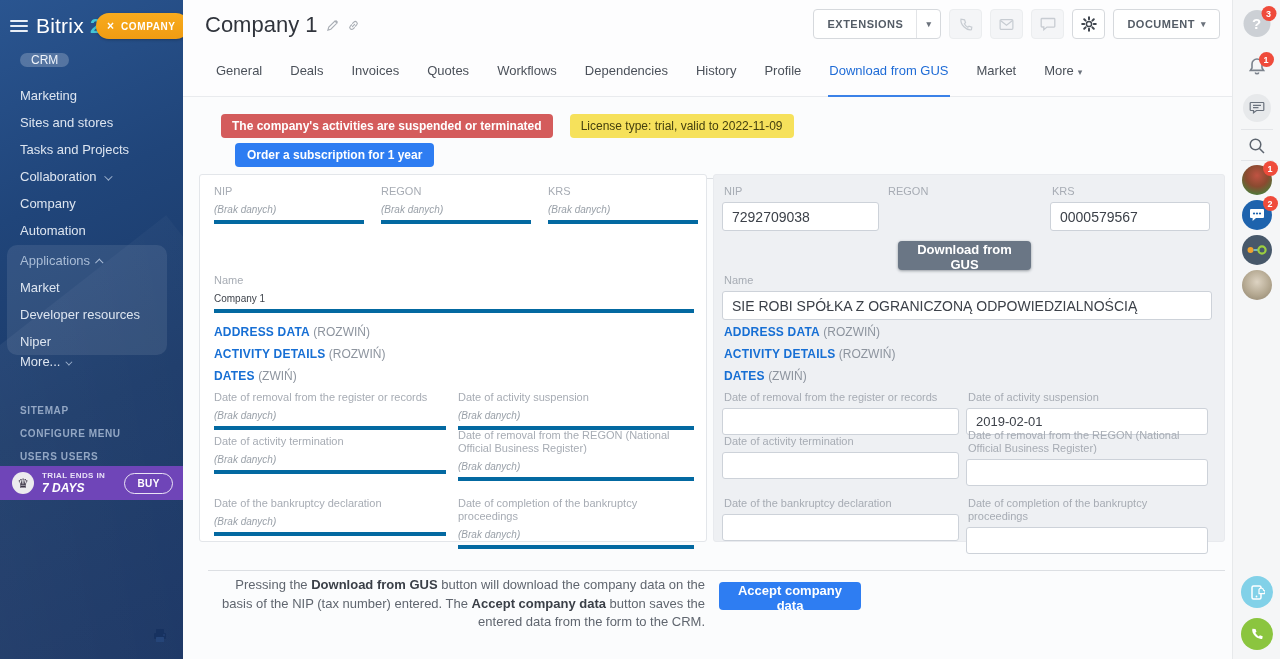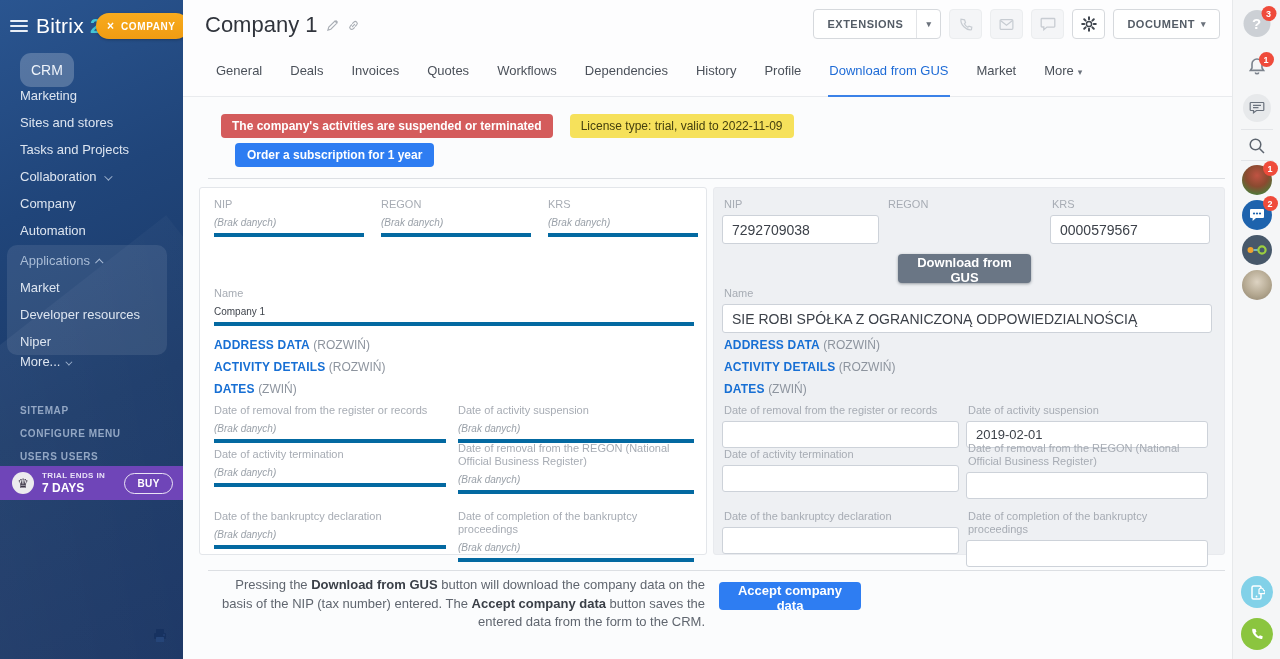--- a/index.html
+++ b/index.html
@@ -18,21 +18,21 @@
   .hamburger i{display:block;height:2px;background:#e8eef6;border-radius:1px;}
   .logo{font-size:21px;color:#fff;letter-spacing:.2px;white-space:nowrap;}
   .logo .num{color:#43c6d6;font-weight:bold;}
   .company-pill{position:absolute;left:96px;top:13px;height:26px;z-index:9;
     background:linear-gradient(180deg,#f8ab1e,#f09c12);border-radius:14px;
     display:flex;align-items:center;gap:7px;padding:0 13px 0 11px;cursor:pointer;
     box-shadow:0 1px 3px rgba(0,0,0,.25);}
   .company-pill .x{color:#fff;font-size:12px;font-weight:bold;line-height:1;}
   .company-pill .lbl{color:#fff;font-size:10px;font-weight:bold;letter-spacing:.6px;}
   .crm-pill{position:absolute;left:20px;top:53px;background:rgba(255,255,255,.22);
-    color:#eef3fa;font-size:14px;padding:9px 11px;border-radius:11px;cursor:pointer;}
+    color:#eef3fa;font-size:12px;padding:0 11px;border-radius:11px;cursor:pointer;}
   .sb-menu{position:absolute;left:0;top:82px;width:183px;}
   .sb-item{height:27px;line-height:27px;padding-left:20px;font-size:13px;color:#dde5f0;
     cursor:pointer;white-space:nowrap;}
   .sb-item .chev{display:inline-block;width:6px;height:6px;border-right:1.5px solid #9db1cc;
     border-bottom:1.5px solid #9db1cc;transform:rotate(45deg) translateY(-2px);margin-left:7px;}
   .apps-box{position:absolute;left:7px;top:245px;width:160px;height:110px;
     background:rgba(255,255,255,.09);border-radius:10px;padding-top:3px;}
   .apps-box .hdr{height:26px;line-height:26px;padding-left:13px;font-size:13px;color:#a9bcd6;cursor:pointer;}
   .apps-box .hdr .chev{display:inline-block;width:6px;height:6px;border-right:1.5px solid #a9bcd6;
     border-bottom:1.5px solid #a9bcd6;transform:rotate(-135deg) translateY(-1px);margin-left:7px;}
@@ -41,21 +41,21 @@
   .more-item .tiny{display:inline-block;width:5px;height:5px;border-right:1.3px solid #9db1cc;
     border-bottom:1.3px solid #9db1cc;transform:rotate(45deg) translateY(-2px);margin-left:5px;}
   .sb-links{position:absolute;left:20px;top:399px;}
   .sb-link{font-size:10px;font-weight:bold;letter-spacing:.6px;color:#93a7c4;height:23px;
     line-height:23px;cursor:pointer;white-space:nowrap;}
   .trial{position:absolute;left:0;top:466px;width:183px;height:34px;background:#6f45b8;
     display:flex;align-items:center;padding:0 10px 0 12px;cursor:pointer;}
   .trial .crown{width:22px;height:22px;border-radius:50%;background:#ecebee;color:#3c3546;
     font-size:13px;display:flex;align-items:center;justify-content:center;margin-right:8px;flex:0 0 auto;}
   .trial .t1{font-size:8px;font-weight:bold;color:#e9e2f7;letter-spacing:.4px;}
-  .trial .t2{font-size:12px;font-weight:bold;color:#fff;margin-top:1px;}
+  .trial .t2{font-size:12px;font-weight:bold;color:#fff;margin-top:1px;font-style:italic;}
   .trial .buy{margin-left:auto;border:1.5px solid rgba(255,255,255,.85);border-radius:13px;
     color:#fff;font-size:10px;font-weight:bold;letter-spacing:.5px;padding:4px 12px;cursor:pointer;}
   .printer{position:absolute;right:15px;bottom:12px;cursor:pointer;opacity:.85;}
 
   
   #main{position:absolute;left:183px;top:0;width:1049px;height:659px;background:#fbfcfd;}
   .mhead{position:absolute;left:0;top:0;width:100%;height:97px;background:#fdfdfe;
     border-bottom:1px solid #e9ebee;}
   .title-row{position:absolute;left:22px;top:12px;display:flex;align-items:center;gap:8px;}
   .page-title{font-size:22px;color:#30343c;font-weight:400;}
@@ -81,21 +81,21 @@
   .gus-h1{font-size:21px;font-weight:bold;color:#23262d;white-space:nowrap;}
   .badge-red{background:#d45c5c;color:#fff;font-size:12px;font-weight:bold;
     padding:5px 11px;border-radius:4px;white-space:nowrap;}
   .badge-yellow{background:#f6e15b;color:#45400f;font-size:12px;font-weight:normal;
     padding:5px 11px;border-radius:4px;white-space:nowrap;}
   .btn-blue-sm{position:absolute;left:52px;top:143px;background:#2e7df2;color:#fff;
     font-size:12px;font-weight:bold;padding:5px 12px;border-radius:4px;border:none;cursor:pointer;}
   .rule{position:absolute;left:25px;right:7px;height:1px;background:#dcdfe3;}
 
   
-  .panel{position:absolute;top:187px;height:368px;border-radius:3px;}
+  .panel{position:absolute;top:174px;height:368px;border-radius:3px;}
   #panel-crm{left:16px;width:508px;background:#fff;border:1px solid #e3e6ea;}
   #panel-gus{left:530px;width:512px;background:#eef0f3;border:1px solid #e8eaee;}
   .fld{position:absolute;}
   .flabel{font-size:11px;color:#a7acb4;margin-bottom:4px;line-height:13px;}
   .fval{font-size:10px;color:#3f444c;padding:2px 0 5px;border-bottom:4px solid #0369a1;
     white-space:nowrap;overflow:hidden;}
   .fval.empty{font-style:italic;color:#9aa1a9;}
   .sec-link{position:absolute;font-size:12px;cursor:pointer;white-space:nowrap;}
   .sec-link b{color:#176fd4;font-weight:bold;letter-spacing:.2px;}
   .sec-link span{color:#8d949e;font-weight:normal;}

